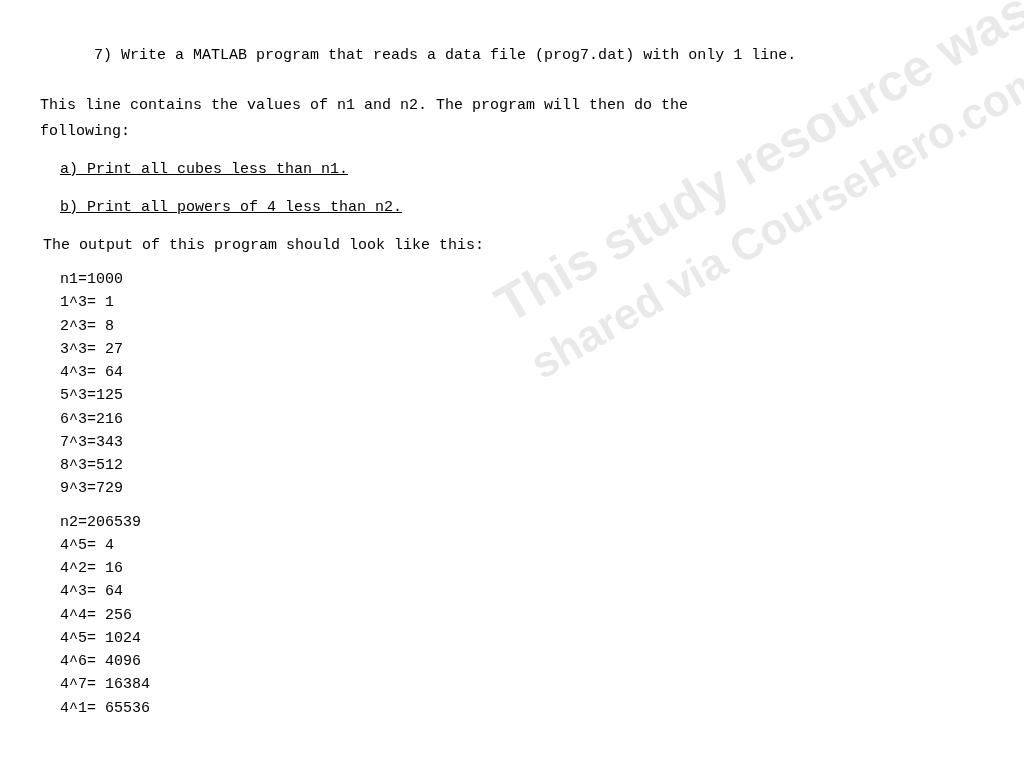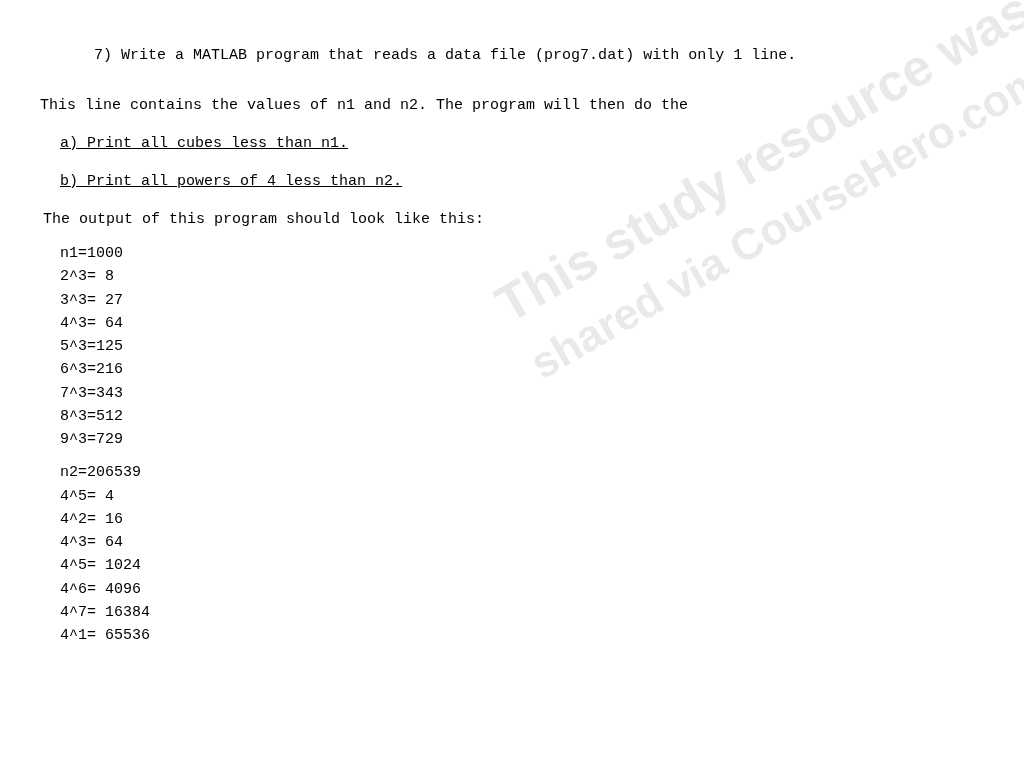--- a/index.html
+++ b/index.html
@@ -84,52 +84,55 @@
 </head>
 <body>
 
 <div class="content">
   <div class="question-block">
 
     <div class="paragraph">
       <span>7)</span> <span>Write a MATLAB program that reads a data file (prog7.dat) with only 1 line.</span>
     </div>
     <div class="paragraph">This line contains the values of n1 and n2. The program will then do the</div>
+    <div class="paragraph">following:</div>
 
     <div class="section">
       <span>a)</span>
       <span> </span><span>Print all cubes less than n1.</span>
     </div>
 
     <div class="section">
       <span>b)</span>
       <span> </span><span>Print all powers of 4 less than n2.</span>
     </div>
 
     <div class="output-label paragraph">The output of this program should look like this:</div>
 
     <div class="code-block">n1=1000</div>
 
     <div class="code-block" id="cubes-container">
+        <div>1^3=  1</div>
         <div>2^3=  8</div>
         <div>3^3= 27</div>
         <div>4^3= 64</div>
         <div>5^3=125</div>
         <div>6^3=216</div>
         <div>7^3=343</div>
         <div>8^3=512</div>
         <div>9^3=729</div>
       </div>
 
     <div class="code-block" style="margin-top:10px;">n2=206539</div>
 
     <div class="code-block" id="powers-container">
         <div>4^5=     4</div>
         <div>4^2=    16</div>
         <div>4^3=    64</div>
+        <div>4^4=   256</div>
         <div>4^5=  1024</div>
         <div>4^6=  4096</div>
         <div>4^7= 16384</div>
         <div>4^1= 65536</div>
       </div>
 
   </div>
 </div>
 
 <div class="watermark-container">

